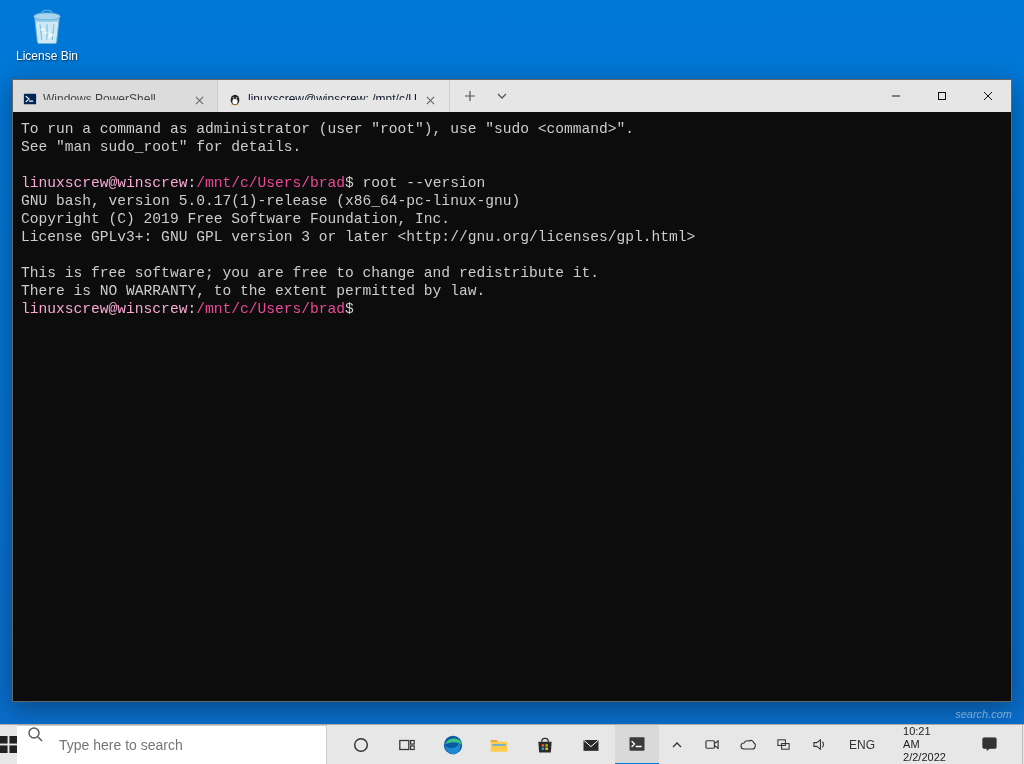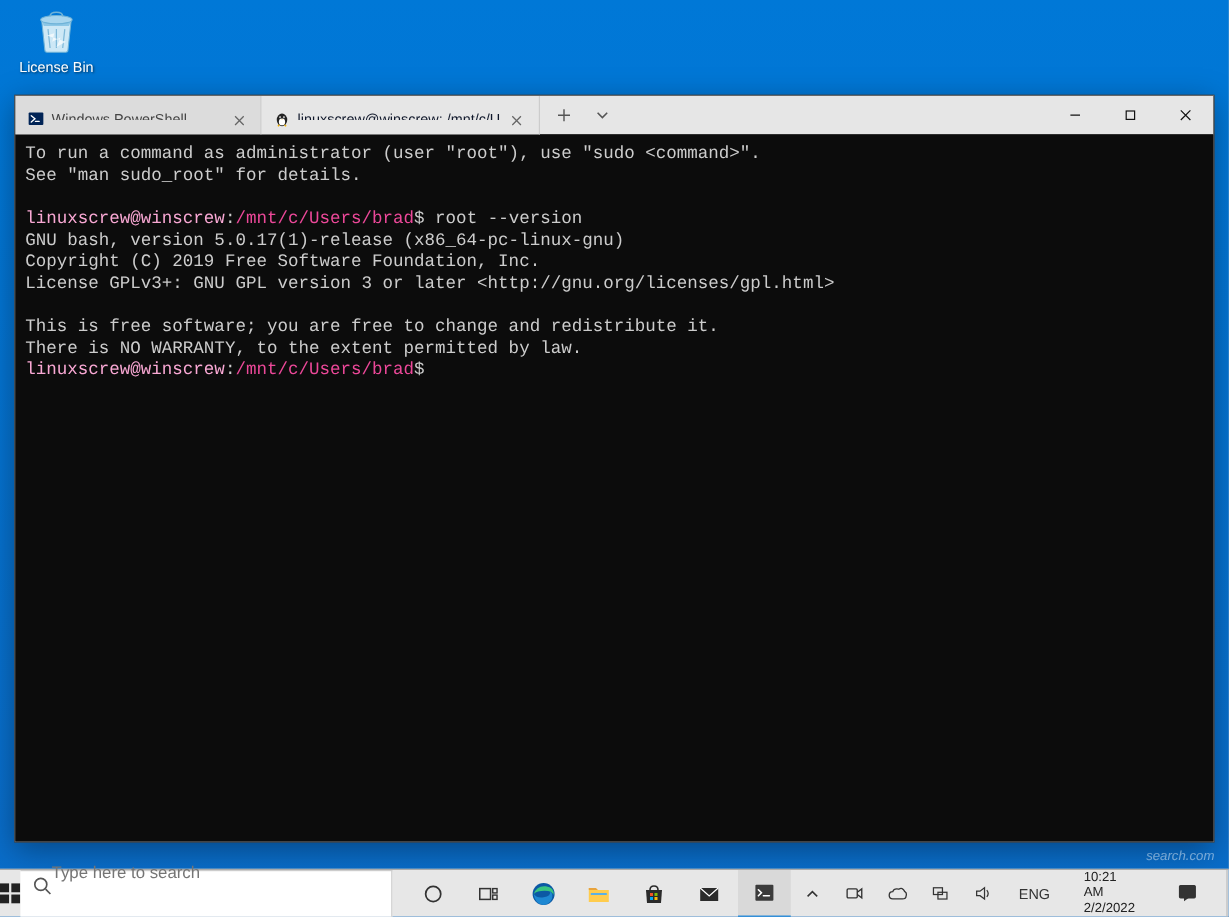--- a/index.html
+++ b/index.html
@@ -67,22 +67,22 @@
     position: absolute; left:0; right:0; bottom:0; height:40px;
     background:#e7e7e7; border-top:1px solid #aaa;
     display:flex; align-items:center; color:#222;
   }
   .start-btn {
     width:48px; height:40px; display:flex; align-items:center; justify-content:center;
     cursor:pointer;
   }
   .search-box {
     height:40px; flex: 0 0 310px;
-    display:flex; align-items:flex-end; background:#fff; border:1px solid #ccc;
-    border-left:none; padding:18px 10px; gap:0; color:#777;
+    display:flex; align-items:flex-start; background:#fff; border:1px solid #ccc;
+    border-left:none; padding:0 10px; gap:16px; color:#777;
   }
   .search-box input {
     border:none; outline:none; height:38px; font-size:14px; color:#333; flex:1;
     background:transparent;
   }
   .tb-items { display:flex; align-items:center; height:40px; margin-left:12px; gap:2px;}
   .tb-item {
     width:44px; height:40px; display:flex; align-items:center; justify-content:center;
     cursor:pointer;
   }

